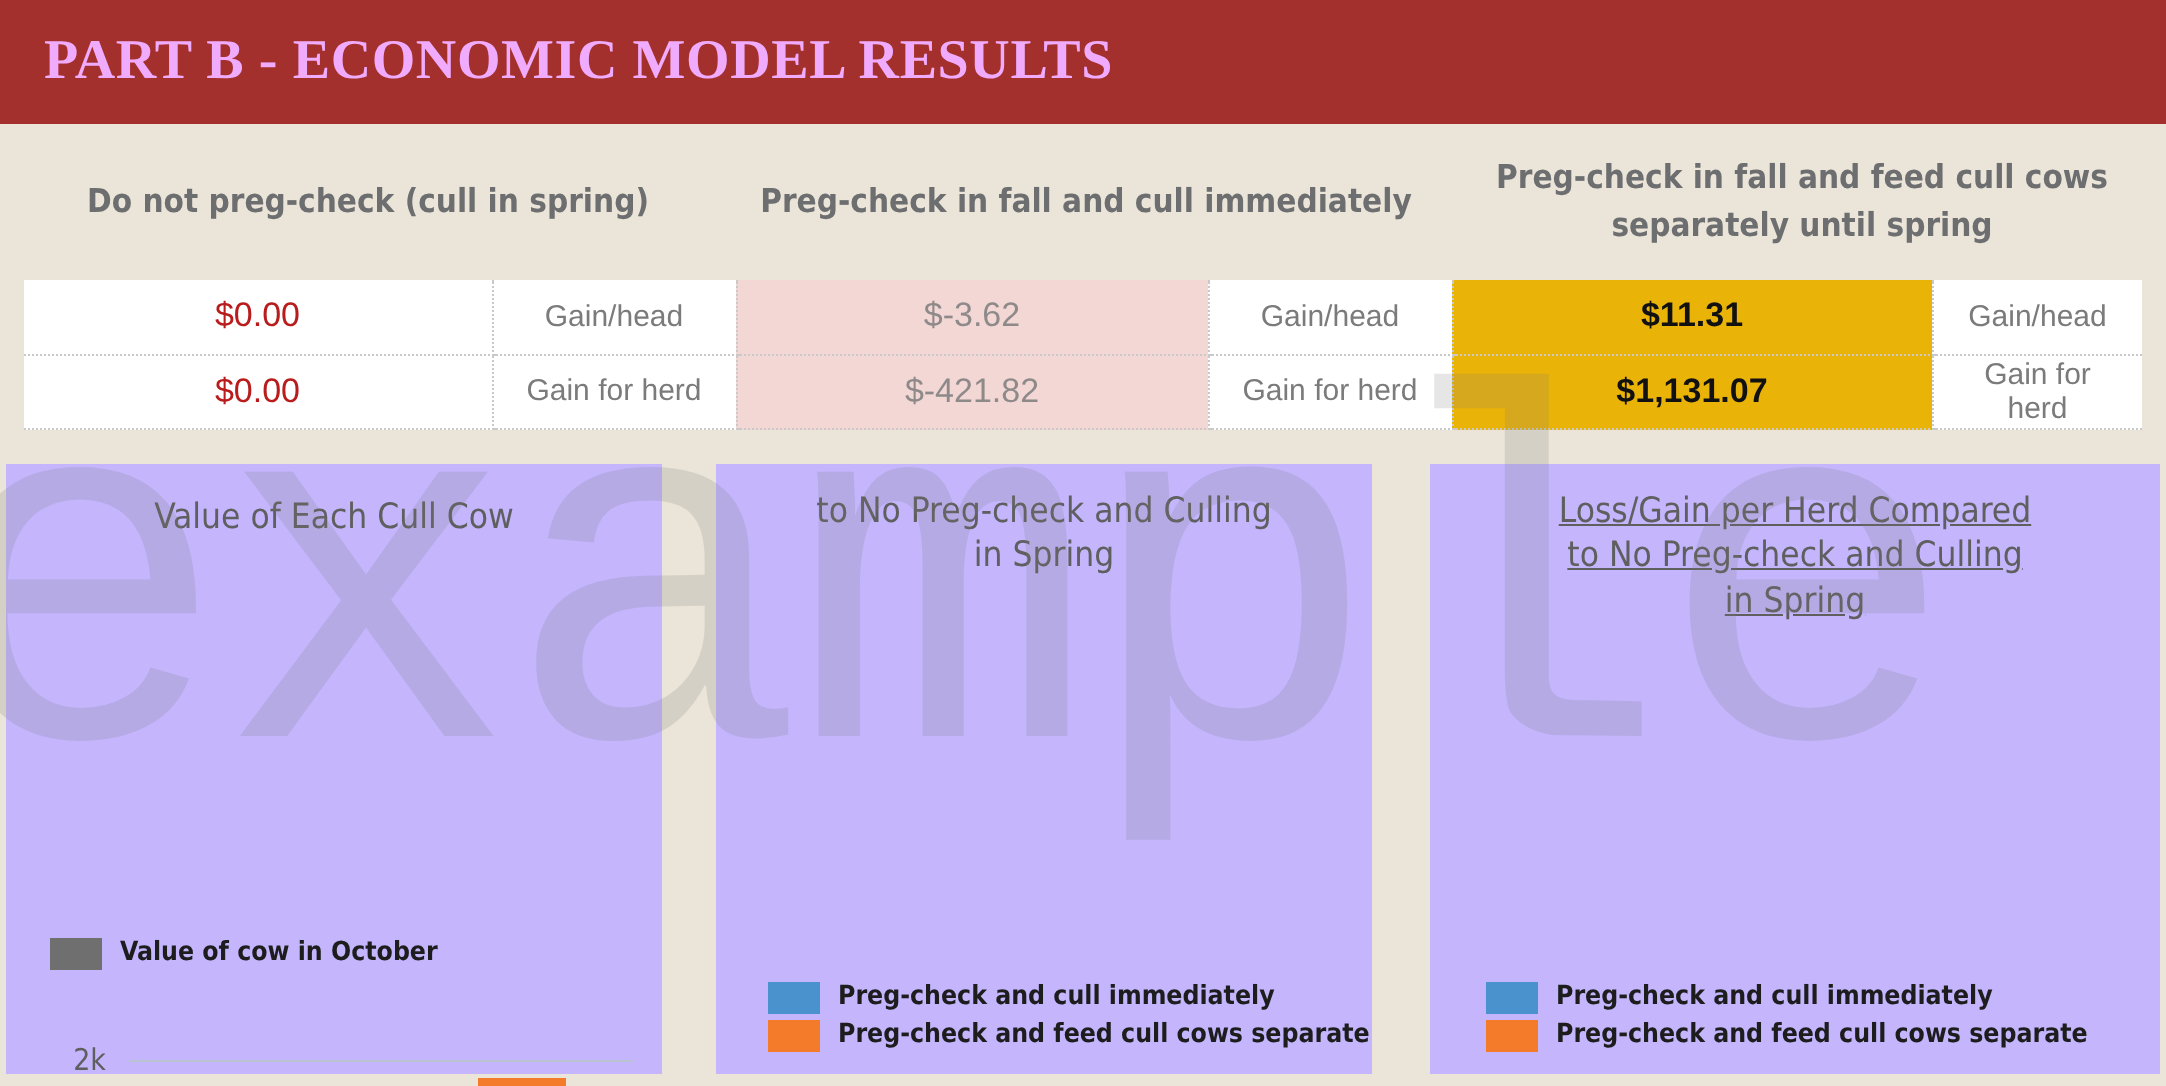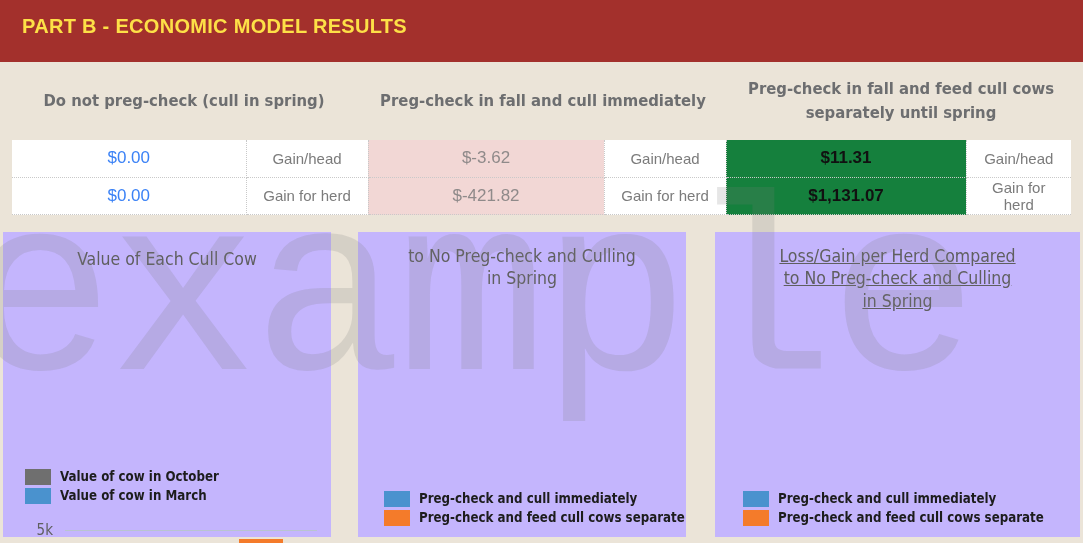--- a/index.html
+++ b/index.html
@@ -26,23 +26,23 @@
     user-select:none;
   }
   
   #title-band{
     position:absolute;left:0;top:0;width:1083px;height:62px;
     background:#a3302c;
     z-index:10;
   }
   #title-band .title-text{
     position:absolute;left:22px;top:15px;
-    color:#fde047;
-    font-family:Liberation Sans, sans-serif;
-    font-size:20px;
+    color:#f0abfc;
+    font-family:Liberation Serif, serif;
+    font-size:28px;
     font-weight:600;
     letter-spacing:0.3px;
     white-space:nowrap;
   }
   
   #col-headers{
     position:absolute;left:0;top:62px;width:998px;height:78px;
     z-index:10;
   }
   .col-head{
@@ -72,30 +72,30 @@
     height:37px;
     border-bottom:1px dotted #c9c9c9;
     border-right:1px dotted #c9c9c9;
     font-family:"Liberation Sans", sans-serif;
     padding:0 10px;
     box-sizing:border-box;
     background:#ffffff;
   }
   #result-table tr:last-child td{border-bottom:1px dotted #c9c9c9;}
   #result-table td.val{
-    text-align:center;font-size:17px;color:#3b82f6;
+    text-align:center;font-size:17px;color:#b91c1c;
   }
   #result-table td.lbl{
     text-align:center;font-size:15px;color:#7b7b7b;
   }
   #result-table td.neg{
     background:#f2d7d5;color:#8f8a8a;
   }
   #result-table td.pos{
-    background:#15803d;color:#111111;font-weight:bold;
+    background:#eab308;color:#111111;font-weight:bold;
   }
   #result-table td.last{border-right:none;}
   
   .chart-panel{
     position:absolute;top:232px;height:305px;
     background:#c4b5fd;
     z-index:20;
     box-sizing:border-box;
   }
   #chart-panel-0{left:3px;width:328px;}
@@ -203,31 +203,27 @@
   </tbody>
 </table>
 
 <div id="watermark">example</div>
 
 <div class="chart-panel" id="chart-panel-0">
   <div class="chart-title">Value of Each Cull Cow</div>
 
   <div class="plot" id="plot-0" style="left:62px;top:298px;width:252px;height:140px;">
       <div class="gridline" style="left: 0px; top: 0px; width: 252px;"></div>
-      <div class="ytick" style="right: 264px; top: 0px; width: 46px;">5k</div>
+      <div class="ytick" style="right: 264px; top: 0px; width: 46px;">2k</div>
       <div class="bar" style="left: 174px; top: 9.24px; width: 44px; height: 130.76px; background: rgb(244, 123, 42);"></div>
     </div>
   <div class="legend" style="position:absolute;left:22px;top:236px;">
     <div class="legend-row">
         <span class="legend-swatch" style="background:#6f6f6f"></span>
         <span class="legend-text">Value of cow in October</span>
-      </div>
-    <div class="legend-row">
-        <span class="legend-swatch" style="background:#4a92ce"></span>
-        <span class="legend-text">Value of cow in March</span>
       </div>
   </div>
 </div>
 
 <div class="chart-panel" id="chart-panel-1">
   <div class="chart-title">
     <div>to No Preg-check and Culling</div>
     <div>in Spring</div>
   </div>
 

